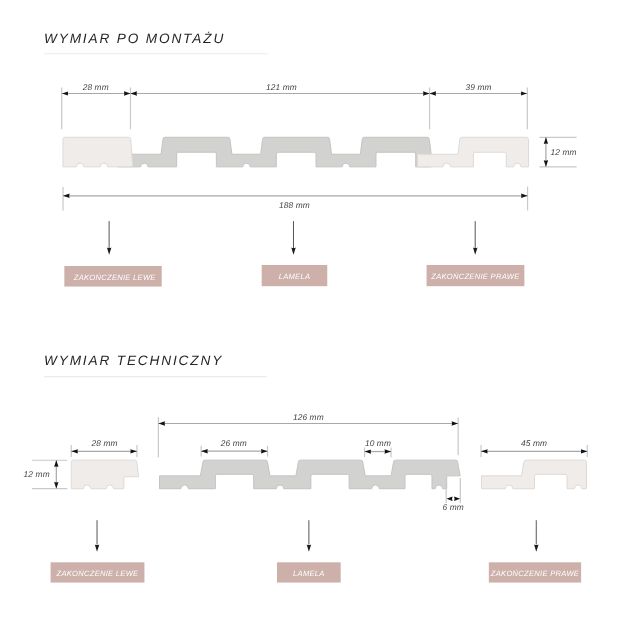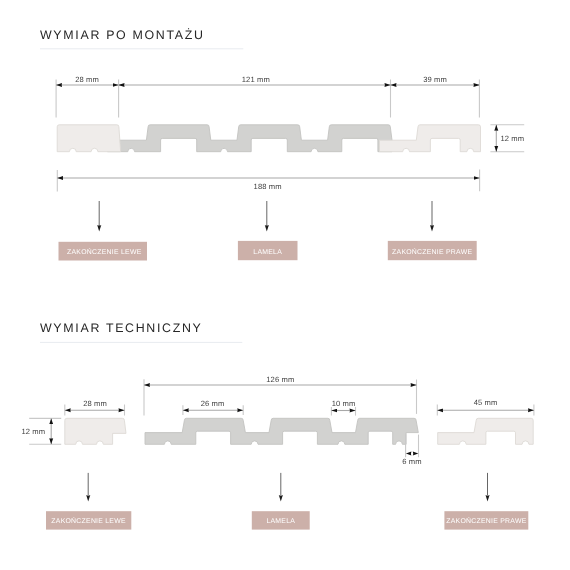--- a/index.html
+++ b/index.html
@@ -2,21 +2,21 @@
 <html lang="pl"><head>
 <meta charset="utf-8">
 <title>Wymiary</title>
 <style>
   html,body{margin:0;padding:0;}
   body{width:570px;height:570px;background:#ffffff;
        font-family:"Liberation Sans","DejaVu Sans",sans-serif;
        overflow:hidden;
        -webkit-font-smoothing:antialiased;
        text-rendering:geometricPrecision;}
-  .page{position:relative;width:570px;height:570px;}
+  .page{position:relative;width:570px;height:570px;font-style:italic;}
   svg.sheet{position:absolute;left:0;top:0;width:570px;height:570px;}
   .sec-title{font-size:12.4px;letter-spacing:1.68px;fill:#262626;font-weight:400;}
   .rule{stroke:#e8ebf0;stroke-width:1;}
   .dimline{stroke:#a8a8a8;stroke-width:1.1;fill:none;}
   .extline{stroke:#c9c9c9;stroke-width:1.1;fill:none;}
   .dimtext{font-size:7.6px;fill:#3f3f3f;letter-spacing:0.1px;}
   .arrow{fill:#111111;}
   .prof-light{fill:#efecea;stroke:#dedad6;stroke-width:0.9;}
   .prof-mid{fill:#d2d2d0;stroke:#c3c3c1;stroke-width:0.9;}
   .callout{stroke:#4a4a4a;stroke-width:0.85;fill:none;}

